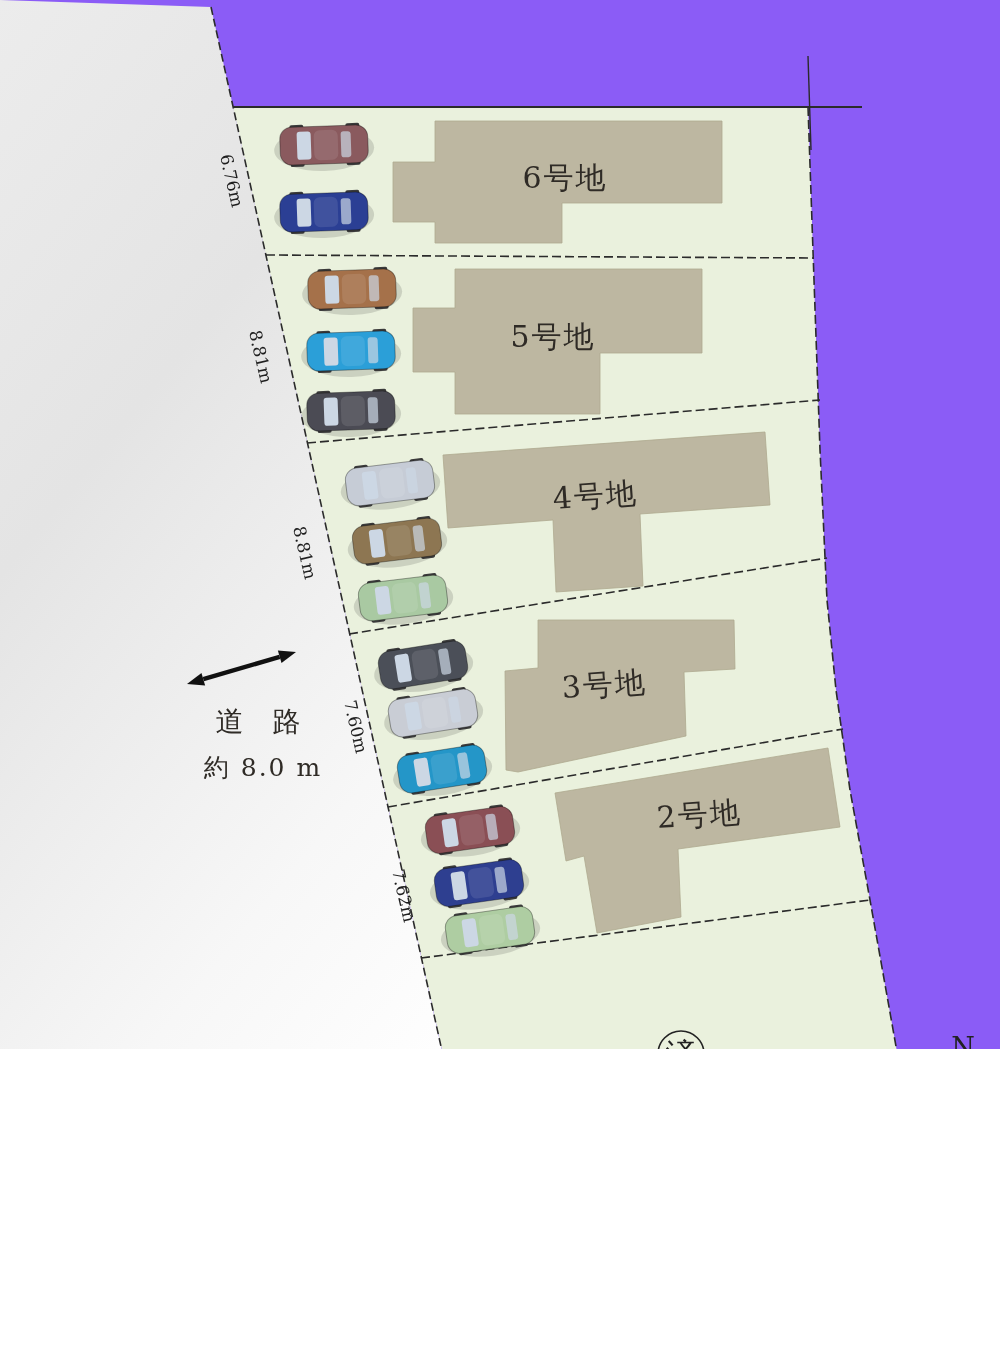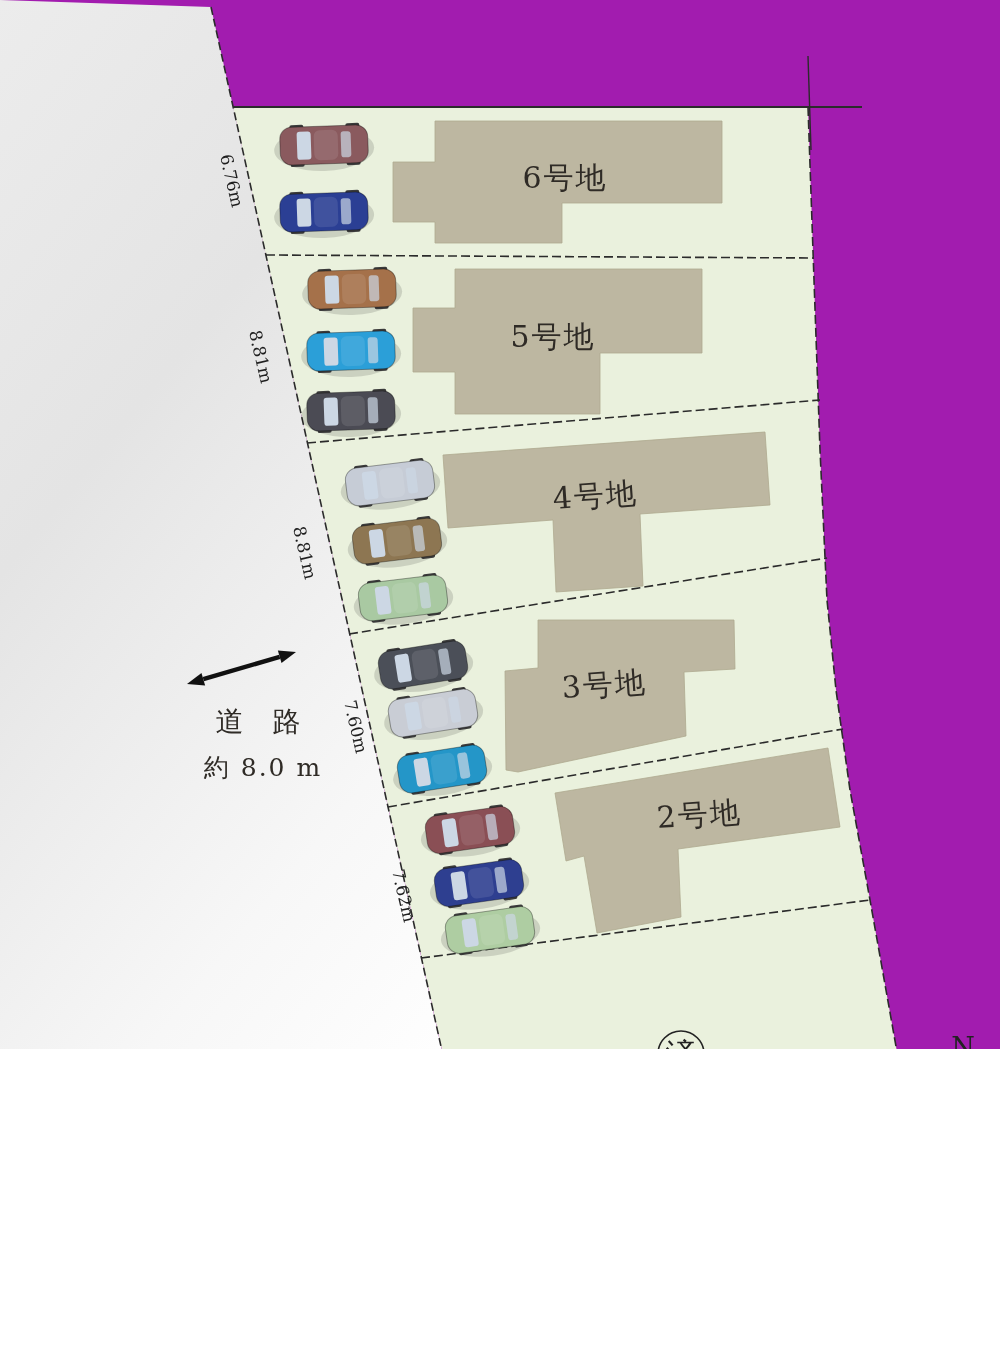--- a/index.html
+++ b/index.html
@@ -1,16 +1,16 @@
 <!DOCTYPE html>
 <html><head>
 <meta charset="utf-8">
 <style>
   html,body{margin:0;padding:0;background:#ffffff;}
-  .stage{position:relative;width:1000px;height:1049px;background:#a21caf;overflow:hidden;
+  .stage{position:relative;width:1000px;height:1049px;background:#8b5cf6;overflow:hidden;
          font-family:"DejaVu Serif","Liberation Serif",serif;}
   svg{position:absolute;left:0;top:0;}
   text{font-family:"DejaVu Serif","Liberation Serif",serif;}
 </style>
 </head>
 <body>
 
 <div class="stage">
   <svg id="plan" width="1000" height="1367" viewBox="0 0 1000 1367">
       <defs>

